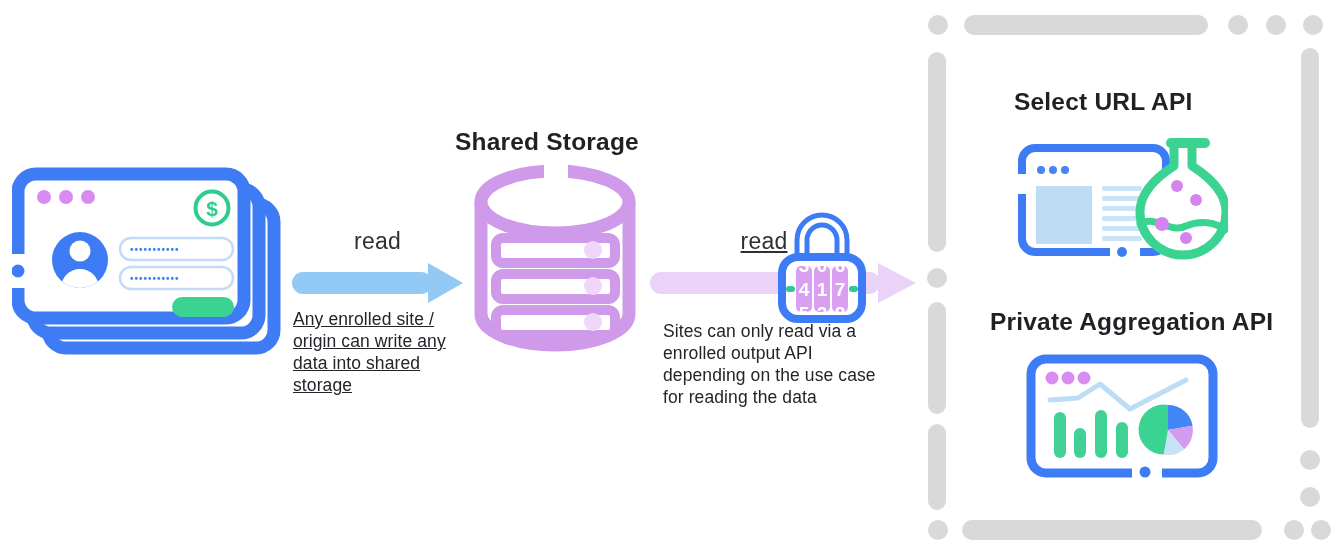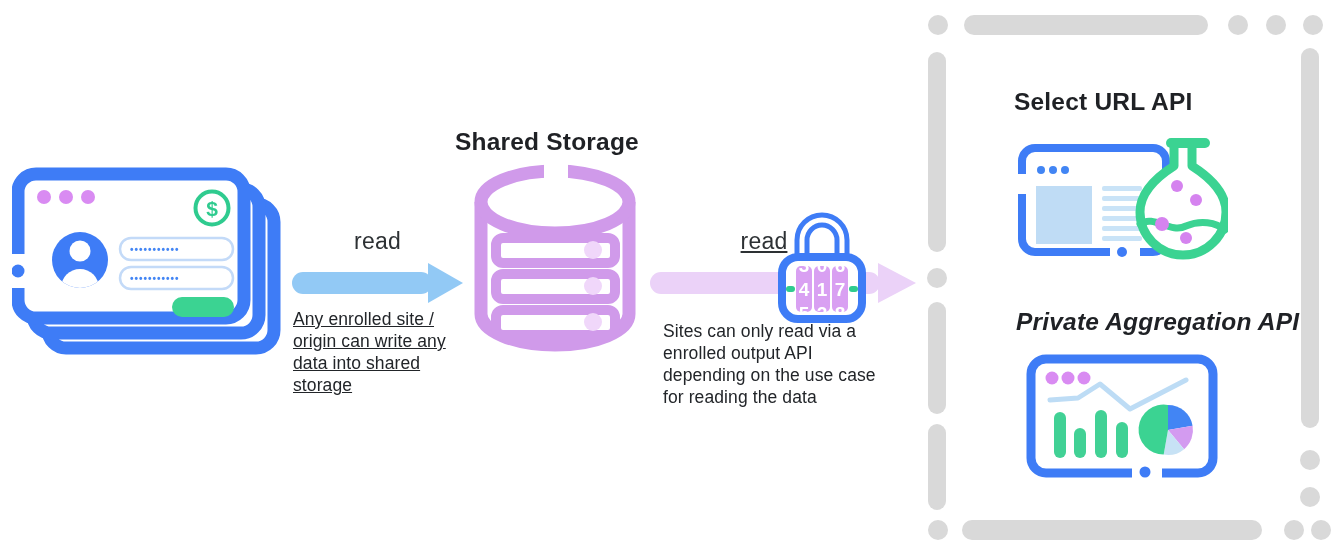--- a/index.html
+++ b/index.html
@@ -189,21 +189,21 @@
       <path d="M160,8 V28 C138,42 126,58 126,74 A43,43 0 1 0 212,74 C212,58 200,42 178,28 V8" fill="#ffffff" stroke="#3BD392" stroke-width="9" stroke-linejoin="round"></path>
       <rect x="152" y="0" width="44" height="10" rx="5" fill="#3BD392"></rect>
       <path d="M126,86 C140,76 156,96 172,88 C186,82 202,84 211,92" fill="none" stroke="#3BD392" stroke-width="7" stroke-linecap="round"></path>
       <circle cx="163" cy="48" r="6" fill="#D583EF"></circle>
       <circle cx="182" cy="62" r="6" fill="#D583EF"></circle>
       <circle cx="148" cy="86" r="7" fill="#D583EF"></circle>
       <circle cx="172" cy="100" r="6" fill="#D583EF"></circle>
     </g>
   </svg>
 
-  <div class="abs section-title" style="left:1016px;top:308px;width:315px;font-style:italic;">Private Aggregation API</div>
+  <div class="abs section-title" style="left:990px;top:308px;width:315px;">Private Aggregation API</div>
 
   <svg class="abs" style="left:1026px;top:354px;" width="192" height="128" viewBox="0 0 192 128">
     <rect x="5" y="5" width="182" height="114" rx="15" fill="#ffffff" stroke="#3E7CF6" stroke-width="9"></rect>
     <rect x="106" y="110" width="30" height="16" fill="#ffffff"></rect>
     <circle cx="119" cy="118" r="5.5" fill="#3E7CF6"></circle>
     <g>
       <circle cx="26" cy="24" r="6.5" fill="#D98BF2"></circle>
       <circle cx="42" cy="24" r="6.5" fill="#D98BF2"></circle>
       <circle cx="58" cy="24" r="6.5" fill="#D98BF2"></circle>
     </g>

